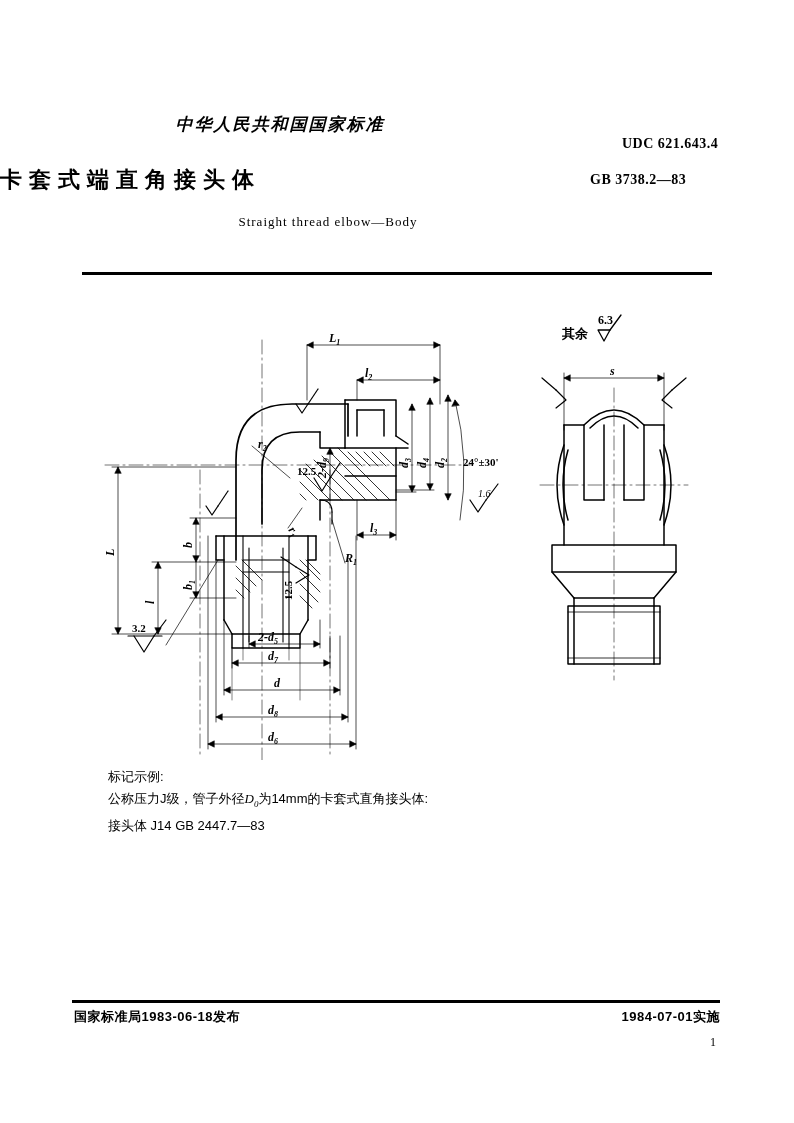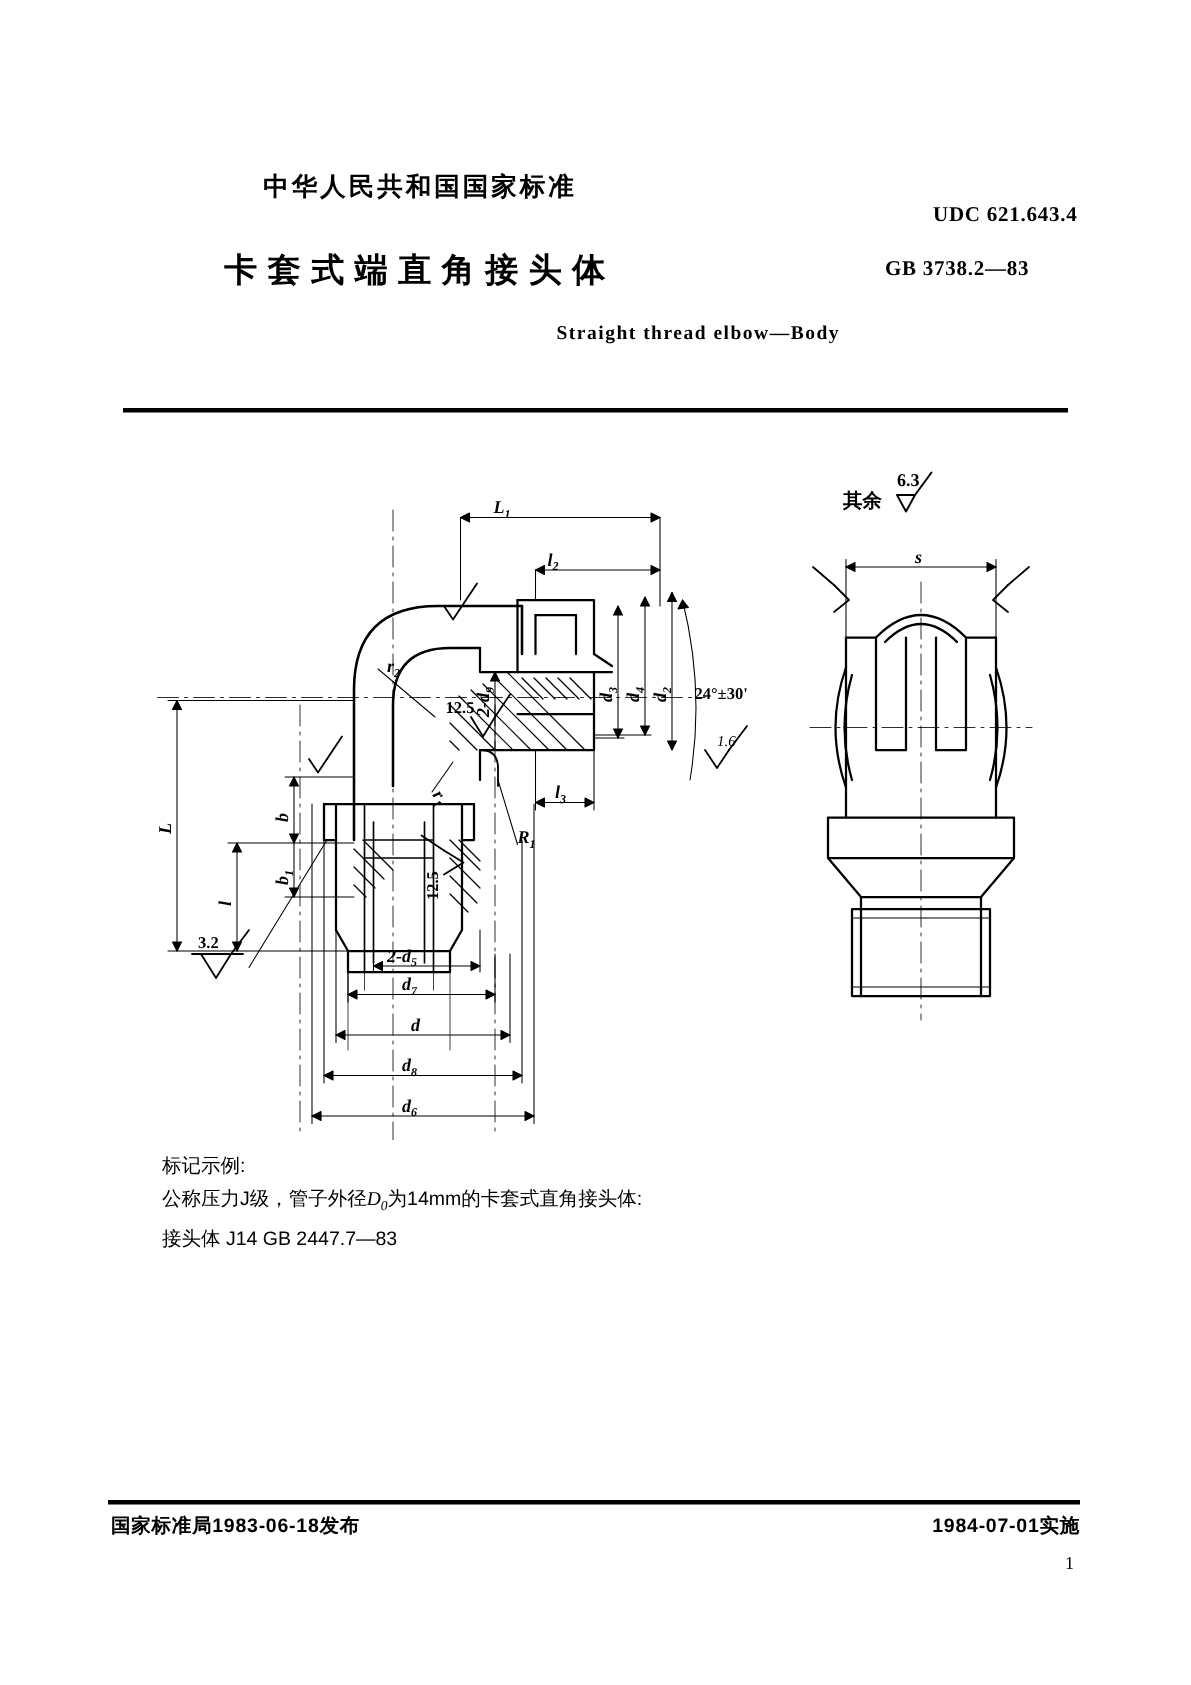--- a/index.html
+++ b/index.html
@@ -3,27 +3,27 @@
 <meta charset="utf-8">
 <style>
   html,body{margin:0;padding:0;background:#fff;}
   body{width:794px;height:1123px;position:relative;
        font-family:"Liberation Serif",serif;color:#000;overflow:hidden;}
   .pg{position:absolute;inset:0;}
 
   
   .hdr-cn{position:absolute;left:0;top:113px;width:560px;text-align:center;
           font-family:"Liberation Sans",sans-serif;font-weight:bold;
-          font-size:17px;letter-spacing:2px;}
-  .hdr-title{position:absolute;left:0;top:165px;width:560px;text-align:center;
+          font-size:17px;letter-spacing:2px;font-style:italic;}
+  .hdr-title{position:absolute;left:0;top:165px;width:560px;text-align:left;
           font-family:"Liberation Sans",sans-serif;font-weight:bold;
           font-size:22px;letter-spacing:7px;}
-  .hdr-en{position:absolute;left:0;top:214px;width:560px;text-align:right;
-          font-family:"Liberation Serif",serif;font-weight:bold;
-          font-size:13px;letter-spacing:1px;}
+  .hdr-en{position:absolute;left:0;top:214px;width:560px;text-align:center;
+          font-family:"Liberation Serif",serif;font-weight:normal;
+          font-size:13px;letter-spacing:1px;padding-left:48px;}
   .udc{position:absolute;left:622px;top:116px;font-family:"Liberation Serif",serif;
        font-weight:bold;font-size:14px;letter-spacing:.5px;margin-top:20px;}
   .gbno{position:absolute;left:590px;top:172px;font-family:"Liberation Serif",serif;
        font-weight:bold;font-size:14px;letter-spacing:.5px;}
   .rule-top{position:absolute;left:82px;top:272px;width:630px;height:3px;background:#000;}
 
   
   .rule-bot{position:absolute;left:72px;top:1000px;width:648px;height:3px;background:#000;}
   .foot-l{position:absolute;left:74px;top:1008px;font-family:"Liberation Sans",sans-serif;
           font-weight:bold;font-size:13px;letter-spacing:.5px;}

